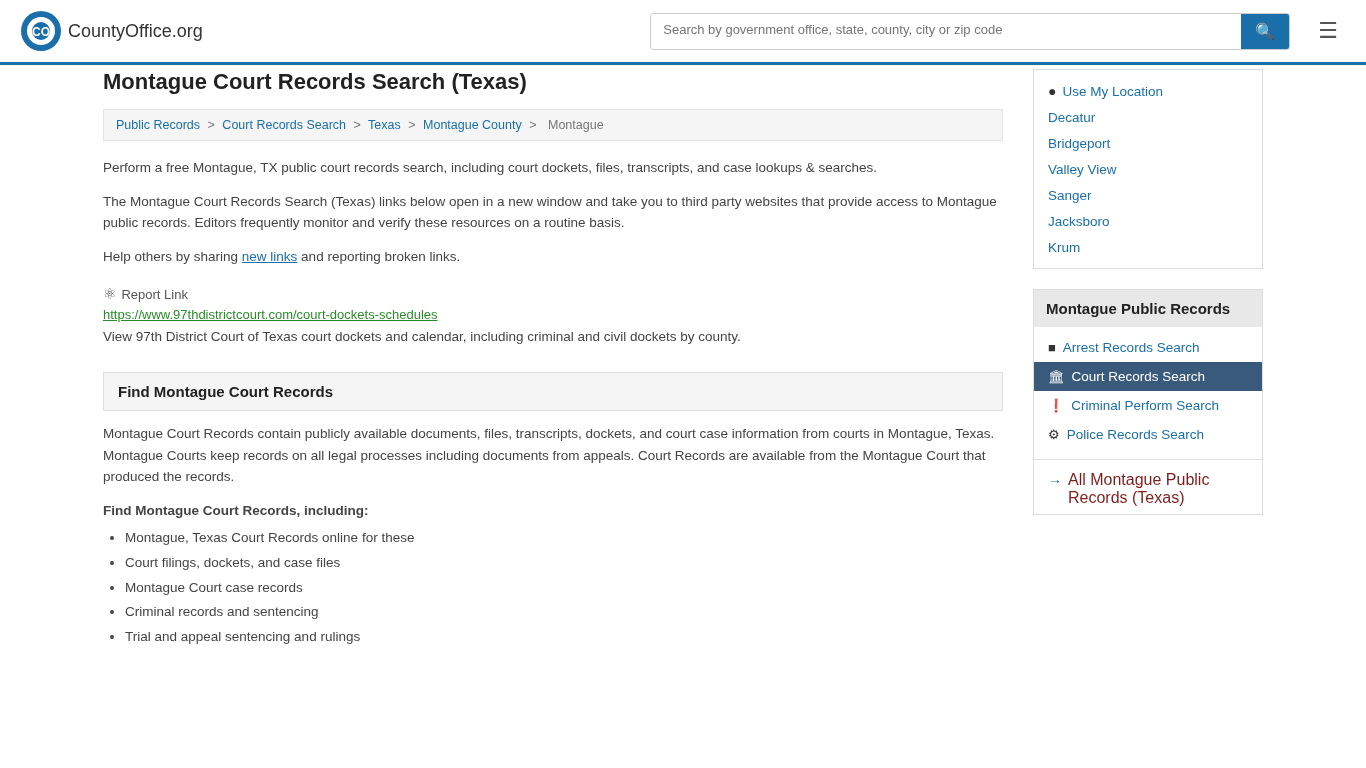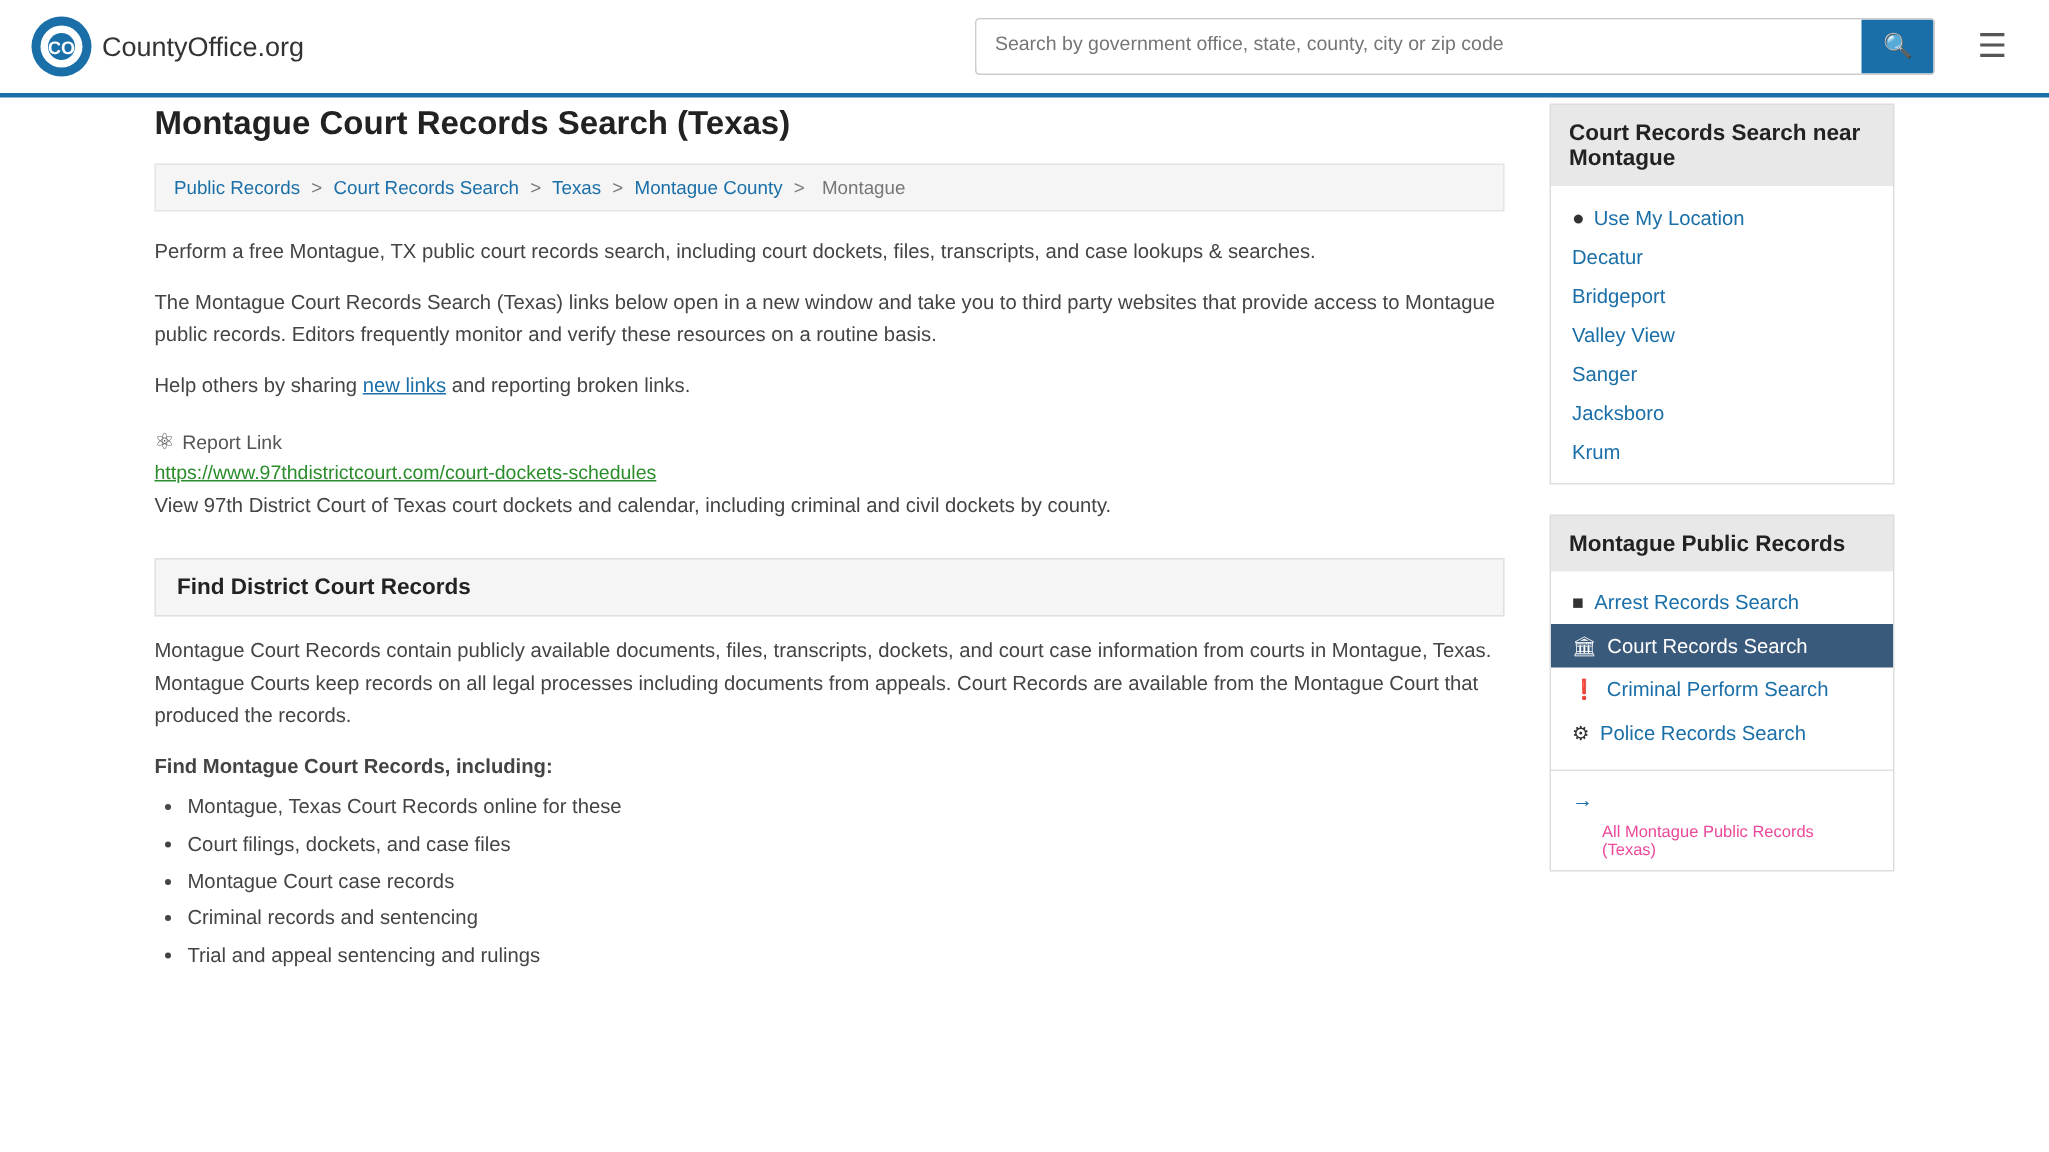--- a/index.html
+++ b/index.html
@@ -260,24 +260,23 @@
       font-size: 13px;
       flex-shrink: 0;
     }
     .all-records-link {
       display: flex;
       align-items: flex-start;
       gap: 6px;
       padding: 7px 14px;
     }
     .all-records-link a {
-      color: #ec4899;
+      color: #7f1d1d;
       text-decoration: none;
-      font-size: 11px;
-      margin-top: 24px;
+      font-size: 16px;
     }
 
     .divider-line {
       border: none;
       border-top: 1px solid #e0e0e0;
       margin: 4px 0;
     }
   </style>
 </head>
 <body>
@@ -334,39 +333,38 @@
         <button id="report-link-btn">
           <span style="font-size:15px;">⚛</span>
           <span>Report Link</span>
         </button>
       </div>
       <a id="record-link-url" href="#">https://www.97thdistrictcourt.com/court-dockets-schedules</a>
       <p id="record-link-desc">View 97th District Court of Texas court dockets and calendar, including criminal and civil dockets by county.</p>
     </div>
 
     <div id="find-section">
-      <div id="find-section-title">Find District Court Records</div>
+      <div id="find-section-title">Find Montague Court Records</div>
     </div>
     <div class="section-body">
       <p>Montague Court Records contain publicly available documents, files, transcripts, dockets, and court case information from courts in Montague, Texas. Montague Courts keep records on all legal processes including documents from appeals. Court Records are available from the Montague Court that produced the records.</p>
       <p class="find-subtitle">Find Montague Court Records, including:</p>
       <ul id="find-list">
       <li>Montague, Texas Court Records online for these</li>
           <li>Court filings, dockets, and case files</li>
           <li>Montague Court case records</li>
           <li>Criminal records and sentencing</li>
           <li>Trial and appeal sentencing and rulings</li>
         </ul>
     </div>
   </div>
 
   <div id="sidebar">
 
     <div id="sidebar-nearby-box">
-      <div id="sidebar-nearby-title">Court Records Search near Montague</div>
       <ul>
         <li>
           <a href="#" class="use-my-location">
             <span class="location-dot">●</span>
             <span>Use My Location</span>
           </a>
         </li>
         <li><a href="#">Decatur</a></li>
         <li><a href="#">Bridgeport</a></li>
         <li><a href="#">Valley View</a></li>

